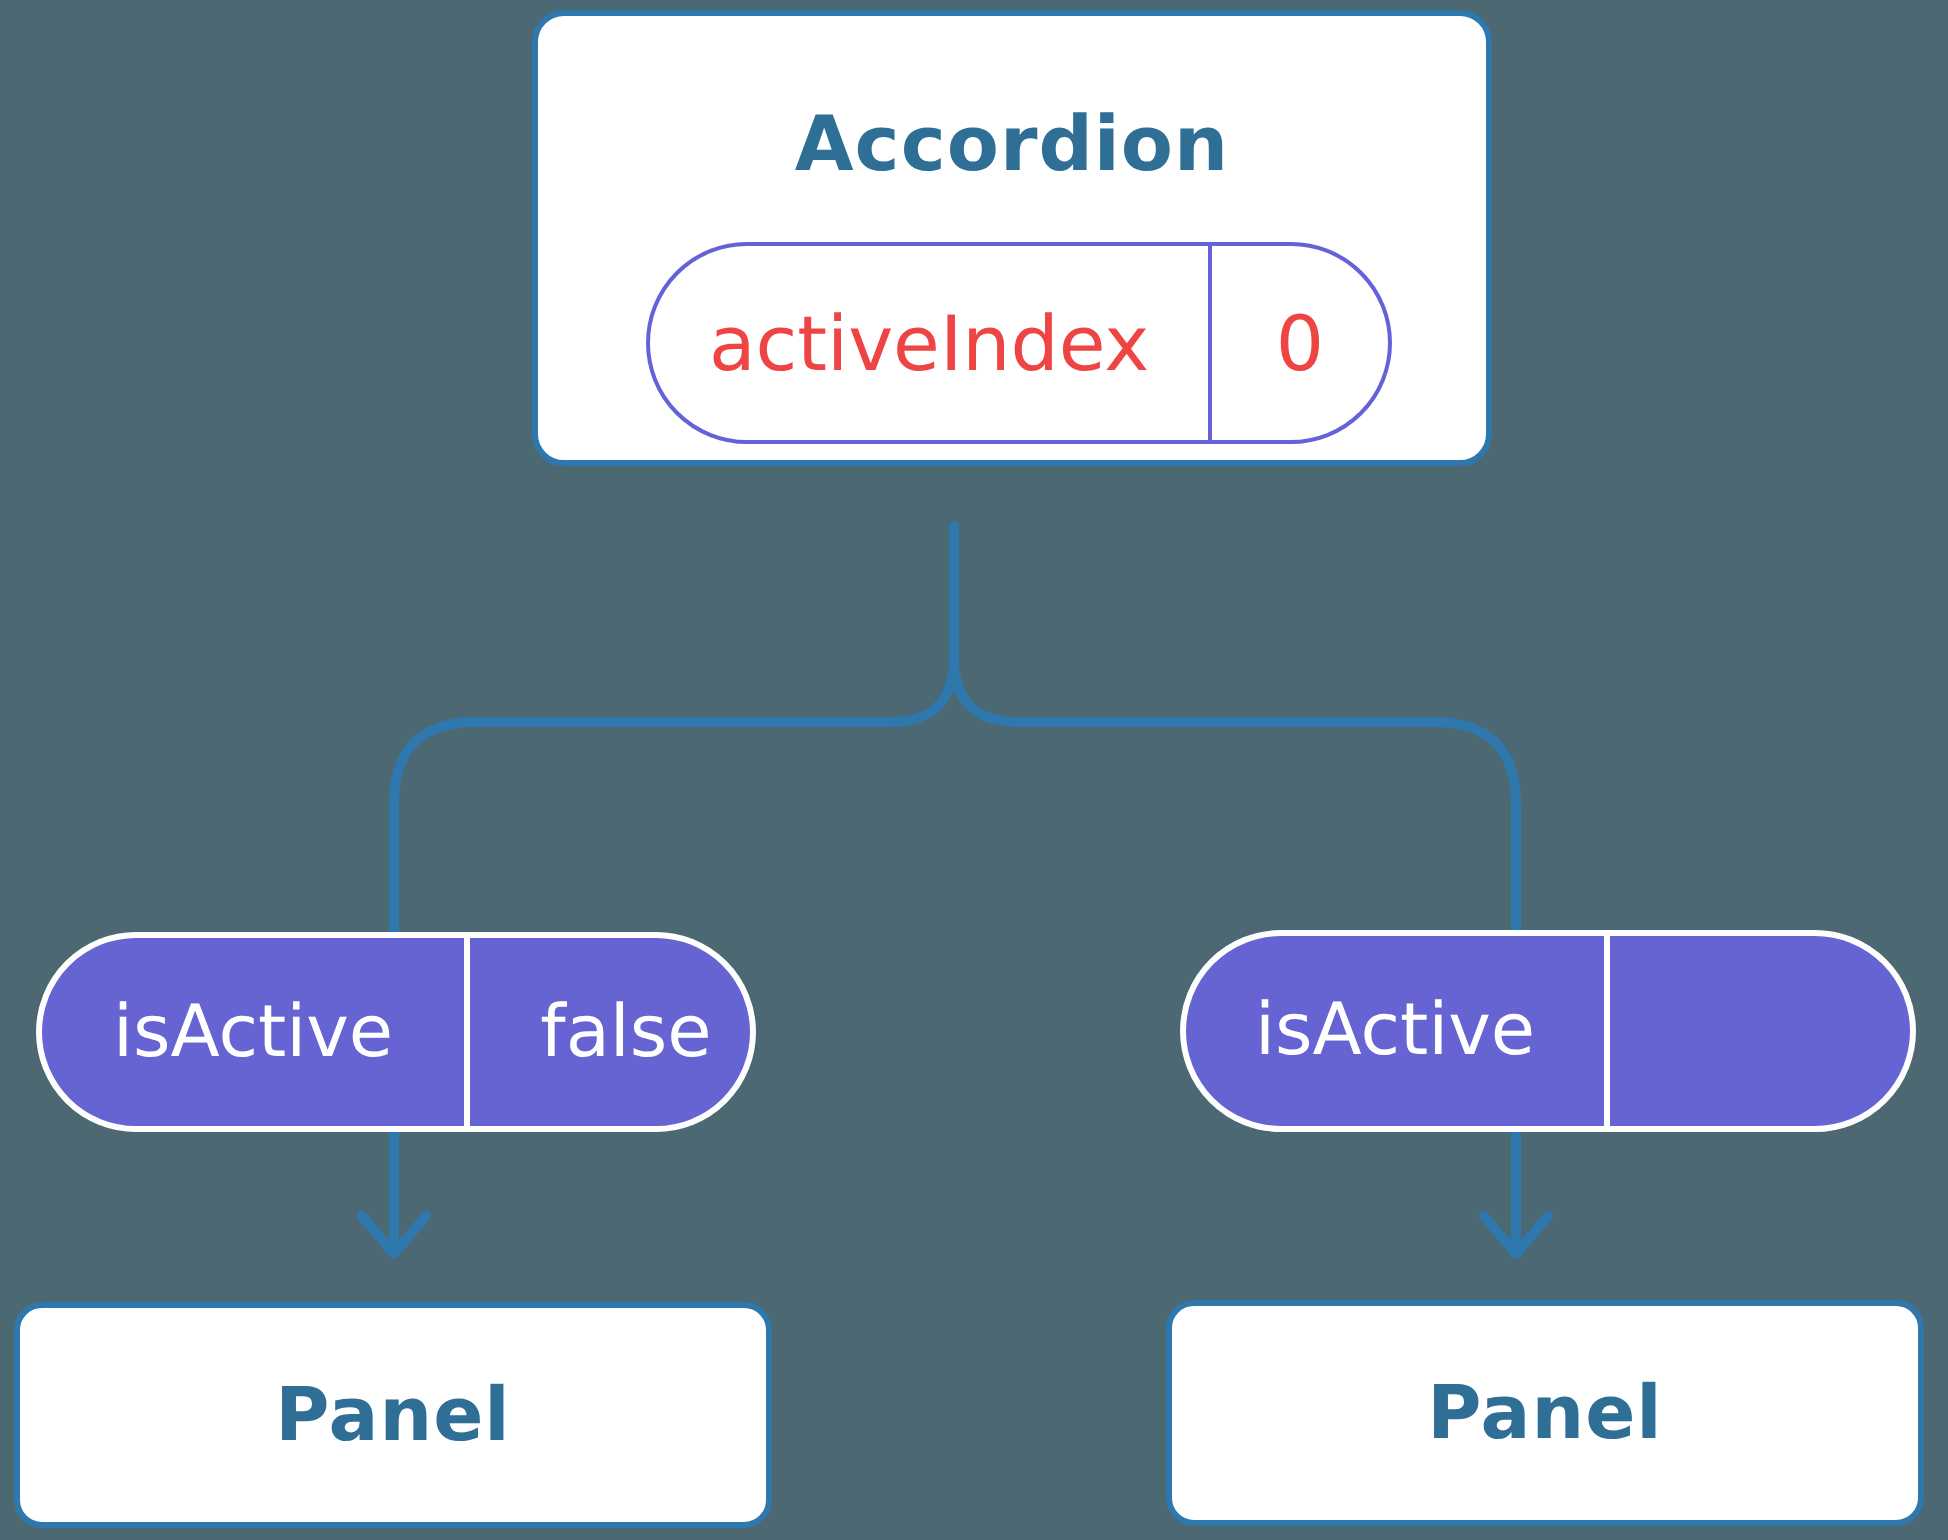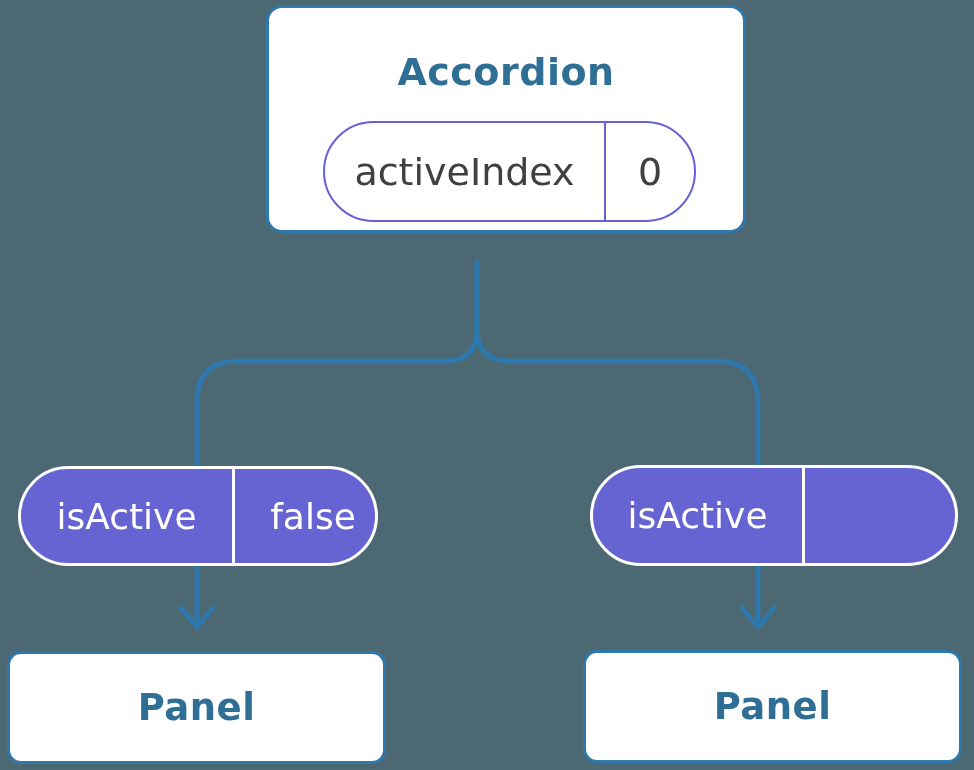--- a/index.html
+++ b/index.html
@@ -51,21 +51,21 @@
     border-radius: 52px;
     background: #ffffff;
     display: flex;
     align-items: stretch;
     overflow: hidden;
   }
   .state-pill .cell {
     display: flex;
     align-items: center;
     justify-content: center;
-    color: #404040;
+    color: #ef4444;
     font-size: 38px;
   }
   .state-pill .cell-name {
     width: 279px;
     border-right: 2px solid #6461d9;
   }
   .state-pill .cell-value { flex: 1; }
 
   .prop-pill {
     position: absolute;

